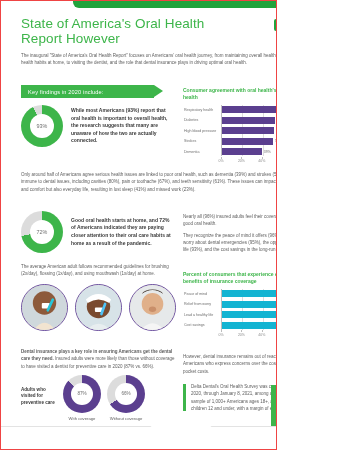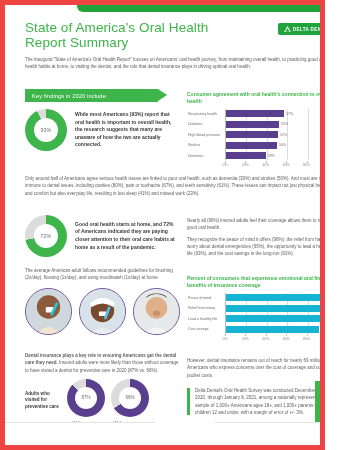--- a/index.html
+++ b/index.html
@@ -4,22 +4,22 @@
 <style>
   html,body{margin:0;padding:0;}
   body{
     width:347px;height:450px;
     background:#ffffff;
     font-family:"Liberation Sans", sans-serif;
     color:#4a4a4a;
     overflow:hidden;
     position:relative;
   }
-  .page{position:relative;width:325px;height:450px;box-sizing:border-box;
-        border:5px solid #ef4444;background:#fff;overflow:hidden;}
+  .page{position:relative;width:277px;height:450px;box-sizing:border-box;
+        border:1px solid #ef4444;background:#fff;overflow:hidden;}
 
   
   .topbar{position:absolute;left:72px;top:0;width:275px;height:7px;
           background:#21a33c;border-bottom-left-radius:6px;}
 
   
   .header{position:absolute;left:20px;top:16px;width:310px;}
   .title{font-size:13.5px;line-height:14.5px;color:#3db54a;font-weight:400;
          letter-spacing:.1px;width:215px;}
   .logo{position:absolute;right:-2px;top:2px;background:#21a33c;color:#fff;
@@ -100,21 +100,21 @@
 </head>
 <body>
 
 <div class="page">
 
   <div class="topbar"></div>
 
   <div class="header">
     <div class="title">
       <div>State of America's Oral Health</div>
-      <div>Report Summary</div>
+      <div>Report However</div>
     </div>
     <div class="logo">
       <span class="logo-mark">
         <svg viewBox="0 0 10 9">
             <path d="M5 0 L10 9 L0 9 Z" fill="#ffffff"></path>
             <path d="M5 3 L8 8.2 L2 8.2 Z" fill="#21a33c"></path>
           </svg>
       </span>
       <span class="logo-text">DELTA DENTAL</span>
     </div>

